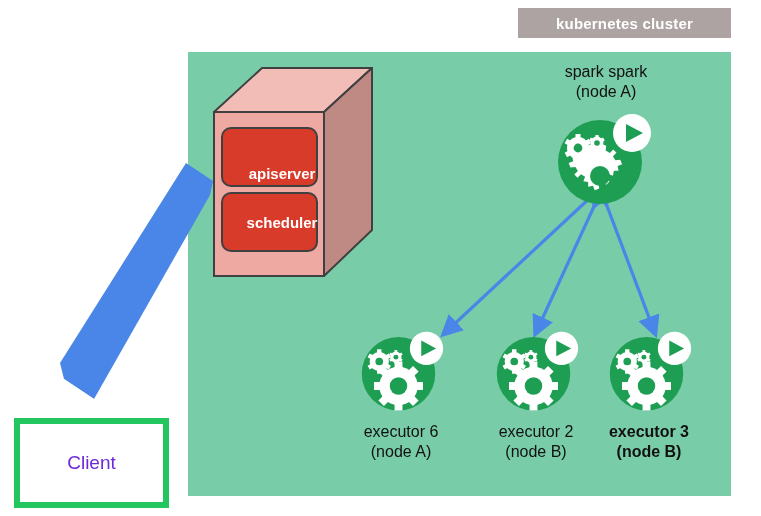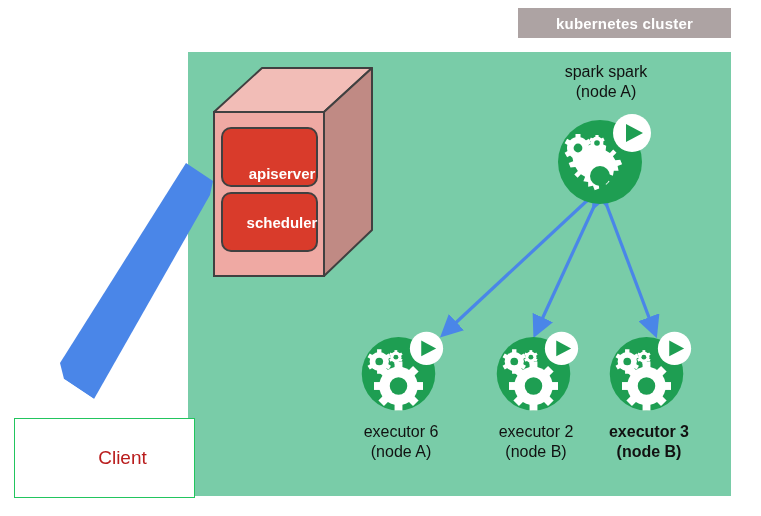--- a/index.html
+++ b/index.html
@@ -49,27 +49,26 @@
   }
 
   
   .client-box {
     position: absolute;
     left: 14px;
     top: 418px;
     width: 143px;
     height: 78px;
     background: #ffffff;
-    border: 1px solid #22c55e;
+    border: 6px solid #22c55e;
     display: flex;
     align-items: center;
     justify-content: center;
     font-size: 19px;
-    color: #b91c1c;
-    padding-left: 36px;
+    color: #6d28d9;
   }
 
   
   .cube-wrap {
     position: absolute;
     left: 200px;
     top: 60px;
     width: 180px;
     height: 225px;
   }

